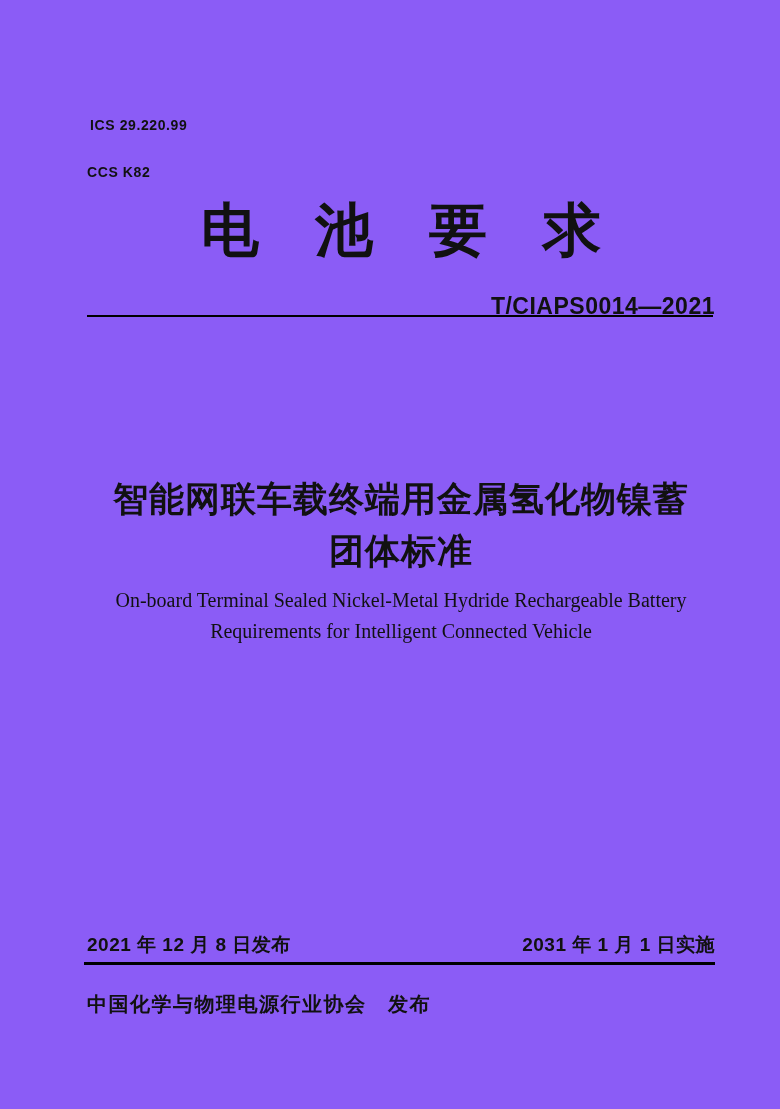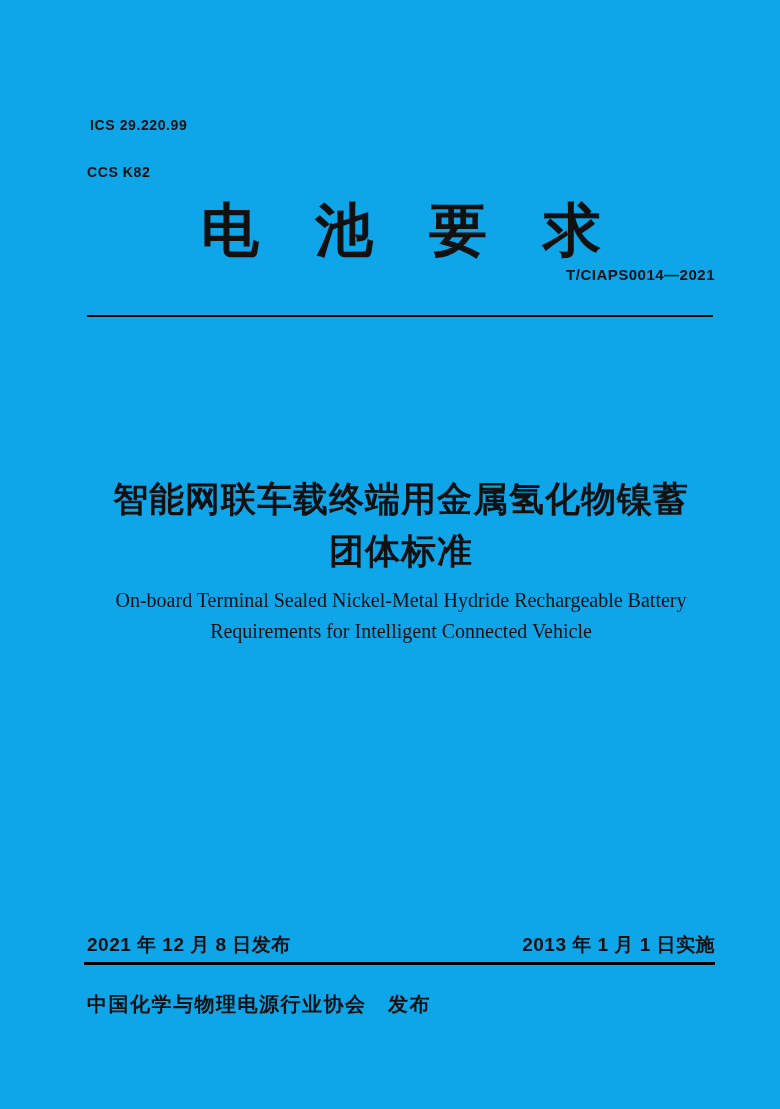--- a/index.html
+++ b/index.html
@@ -5,21 +5,21 @@
   html, body {
     margin: 0;
     padding: 0;
     background: #e8e8e8;
   }
   .page {
     position: relative;
     width: 780px;
     height: 1109px;
     margin: 0 auto;
-    background: #0ea5e9;
+    background: #8b5cf6;
     overflow: hidden;
     font-family: "Liberation Sans", sans-serif;
     color: #111111;
   }
   .content {
     position: absolute;
     left: 87px;
     width: 628px;
     top: 0;
     height: 100%;
@@ -44,22 +44,22 @@
     text-align: center;
     font-size: 58px;
     font-weight: 600;
     letter-spacing: 56px;
     padding-left: 56px; 
     white-space: nowrap;
   }
   .standard-no {
     position: absolute;
     right: 0;
-    top: 266px;
-    font-size: 15px;
+    top: 293px;
+    font-size: 23px;
     font-weight: 600;
     letter-spacing: 0.5px;
     text-align: center;
   }
   .rule {
     position: absolute;
     background: #000000;
   }
   .rule-top {
     left: 0;
@@ -138,21 +138,21 @@
     <div class="rule rule-top"></div>
 
     <div class="title-zh title-zh-1">智能网联车载终端用金属氢化物镍蓄</div>
     <div class="title-zh title-zh-2">团体标准</div>
 
     <div class="title-en title-en-1">On-board Terminal Sealed Nickel-Metal Hydride Rechargeable Battery</div>
     <div class="title-en title-en-2">Requirements for Intelligent Connected Vehicle</div>
 
     <div class="dates-row">
       <div>2021 年 12 月 8 日发布</div>
-      <div>2013 年 1 月 1 日实施</div>
+      <div>2031 年 1 月 1 日实施</div>
     </div>
 
     <div class="rule rule-bottom"></div>
 
     <div class="publisher">中国化学与物理电源行业协会　发布</div>
 
   </div>
 </div>
 
 </body></html>

